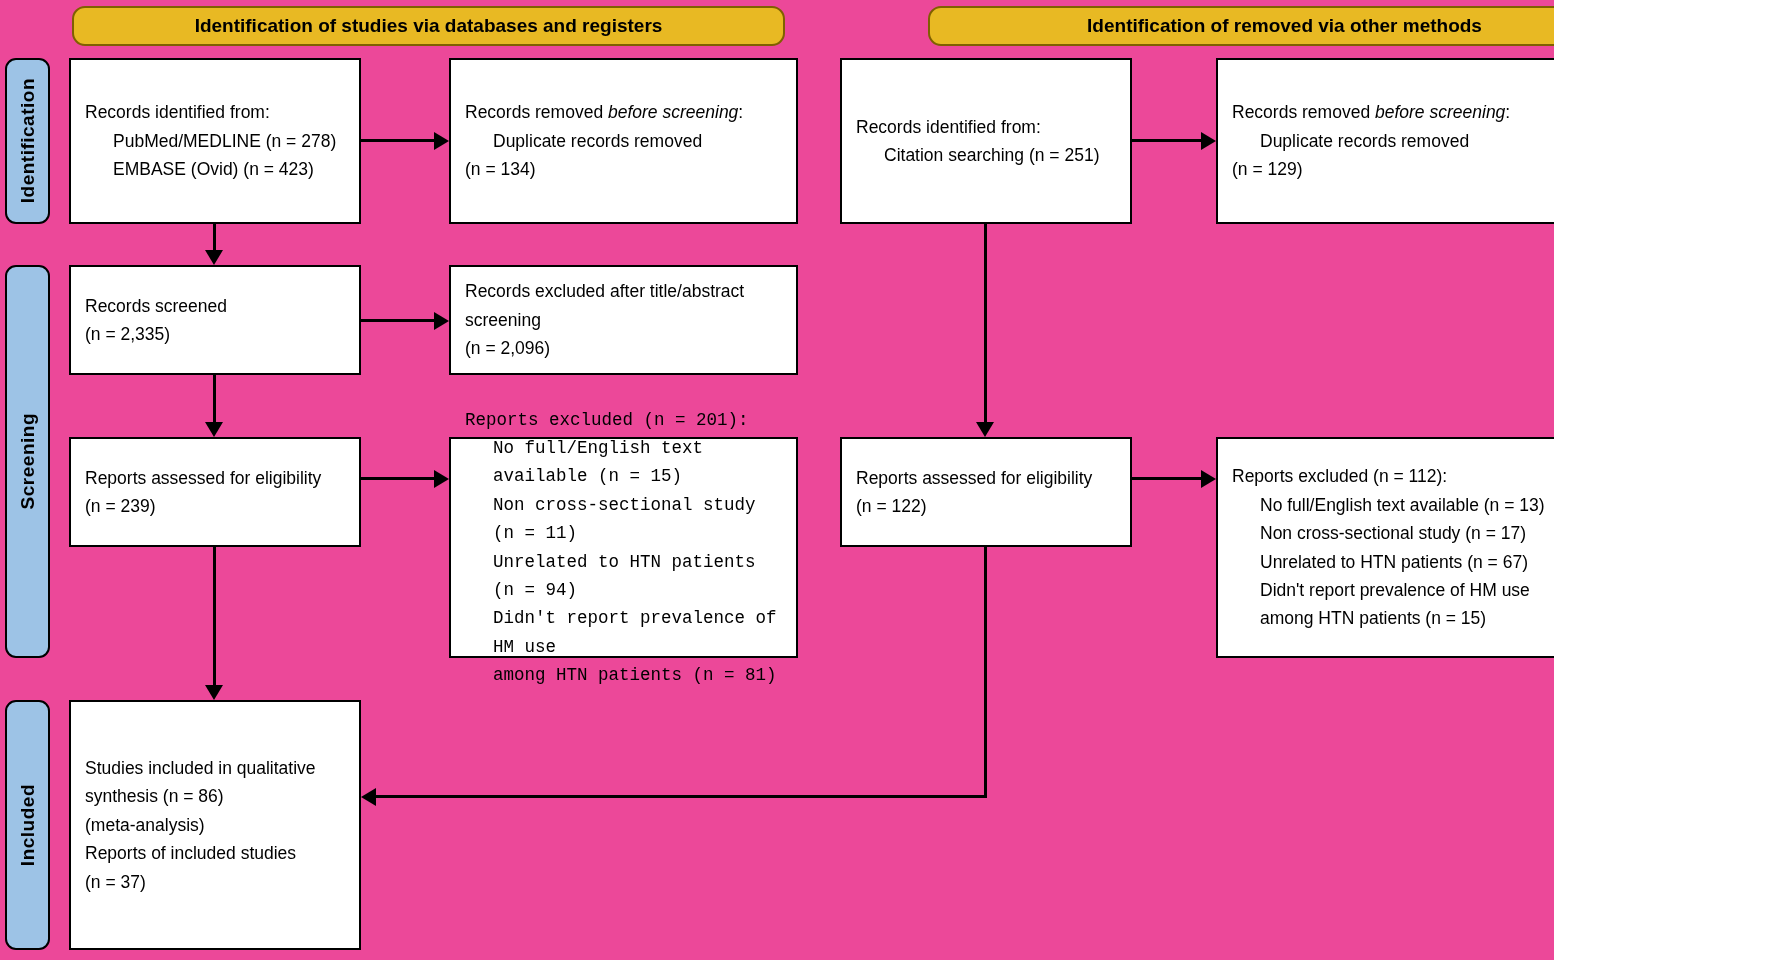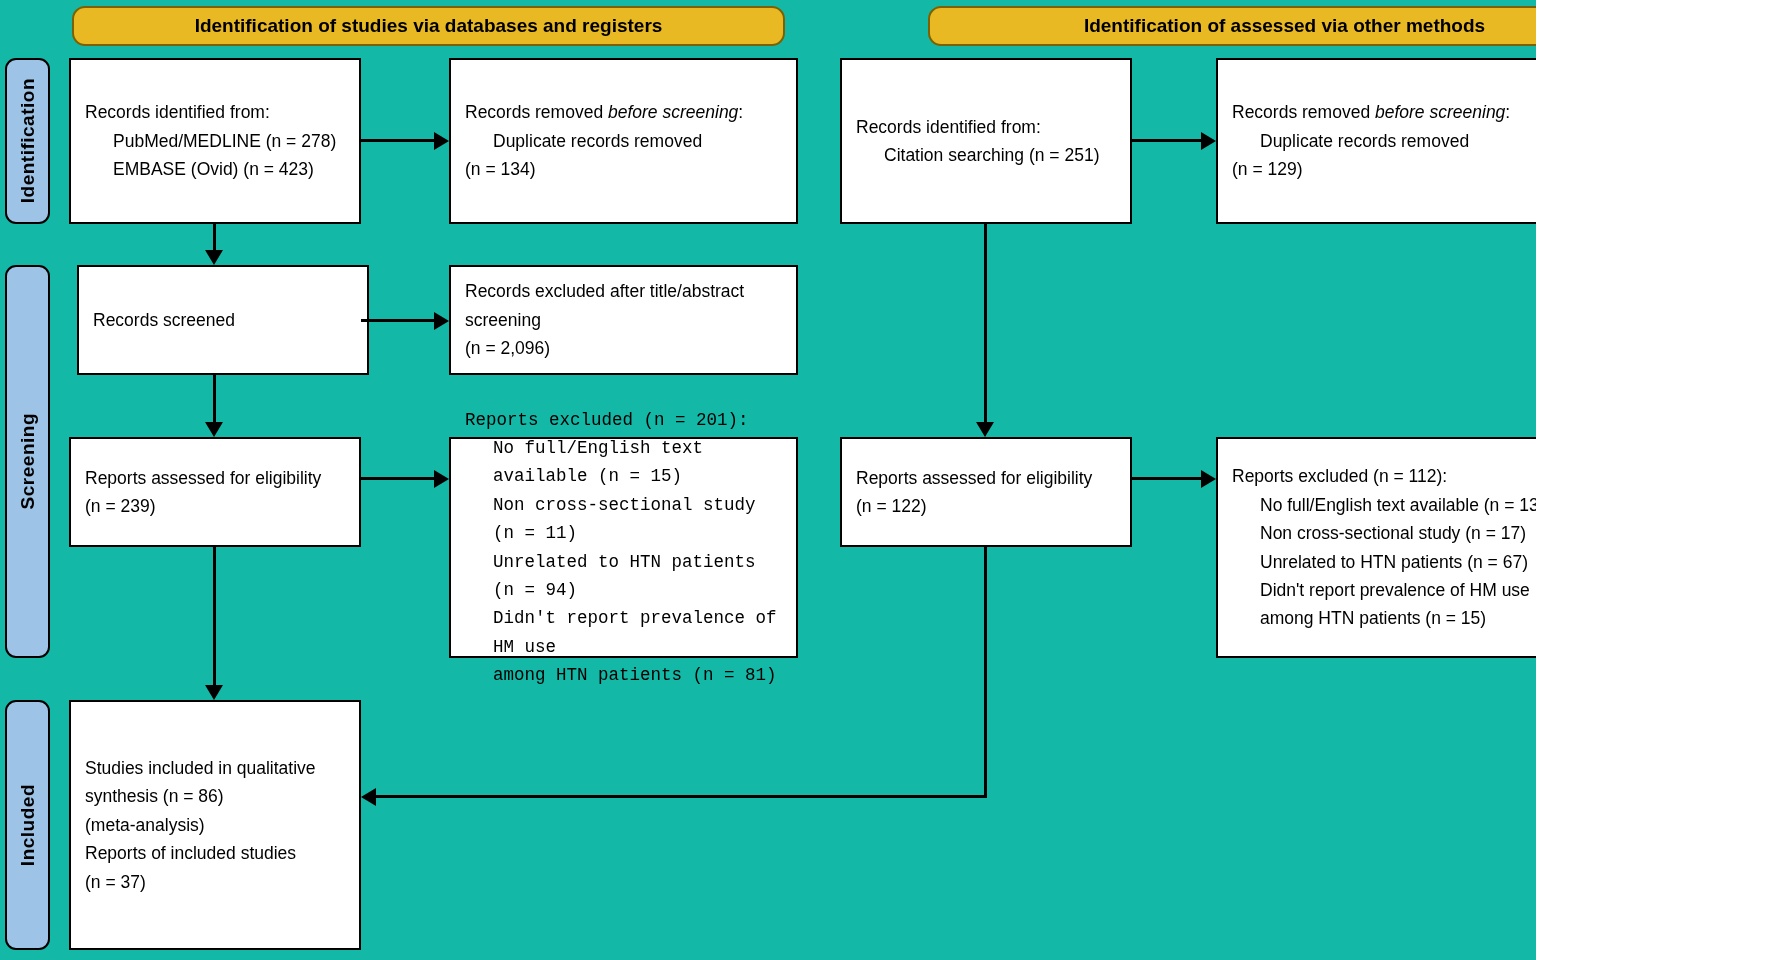--- a/index.html
+++ b/index.html
@@ -8,22 +8,23 @@
     background: #ffffff;
   }
   body {
     font-family: "Liberation Sans", sans-serif;
     color: #000000;
   }
   #canvas {
     position: relative;
     width: 1536px;
     height: 960px;
-    background: #14b8a6;
+    background: #ec4899;
     overflow: hidden;
+    padding-left: 18px;
   }
 
   
   .stage-pill {
     position: absolute;
     background: #9DC3E6;
     border: 2.5px solid #000000;
     border-radius: 11px;
     box-sizing: border-box;
     display: flex;
@@ -103,21 +104,21 @@
     border-top: 15px solid #000000;
   }
 </style>
 </head>
 <body>
 
 <div id="canvas">
 
   <div class="banner" style="left:72px; top:6px; width:713px; height:40px;">Identification of studies via databases and registers</div>
 
-  <div class="banner" style="left:928px; top:6px; width:713px; height:40px;">Identification of assessed via other methods</div>
+  <div class="banner" style="left:928px; top:6px; width:713px; height:40px;">Identification of removed via other methods</div>
 
   <div class="stage-pill" style="left:5px; top:58px; width:45px; height:166px;">
     <span class="stage-label">Identification</span>
   </div>
 
   <div class="stage-pill" style="left:5px; top:265px; width:45px; height:393px;">
     <span class="stage-label">Screening</span>
   </div>
 
   <div class="stage-pill" style="left:5px; top:700px; width:45px; height:250px;">
@@ -129,22 +130,23 @@
     <div class="ln ind">PubMed/MEDLINE (n = 278)</div>
     <div class="ln ind">EMBASE (Ovid) (n = 423)</div>
   </div>
 
   <div class="fbox" style="left:449px; top:58px; width:349px; height:166px;">
     <div class="ln"><span>Records removed </span><i>before screening</i><span>:</span></div>
     <div class="ln ind">Duplicate records removed</div>
     <div class="ln">(n = 134)</div>
   </div>
 
-  <div class="fbox" style="left:77px; top:265px; width:292px; height:110px;">
+  <div class="fbox" style="left:69px; top:265px; width:292px; height:110px;">
     <div class="ln">Records screened</div>
+    <div class="ln">(n = 2,335)</div>
   </div>
 
   <div class="fbox" style="left:449px; top:265px; width:349px; height:110px;">
     <div class="ln">Records excluded after title/abstract</div>
     <div class="ln">screening</div>
     <div class="ln">(n = 2,096)</div>
   </div>
 
   <div class="fbox" style="left:69px; top:437px; width:292px; height:110px;">
     <div class="ln">Reports assessed for eligibility</div>

